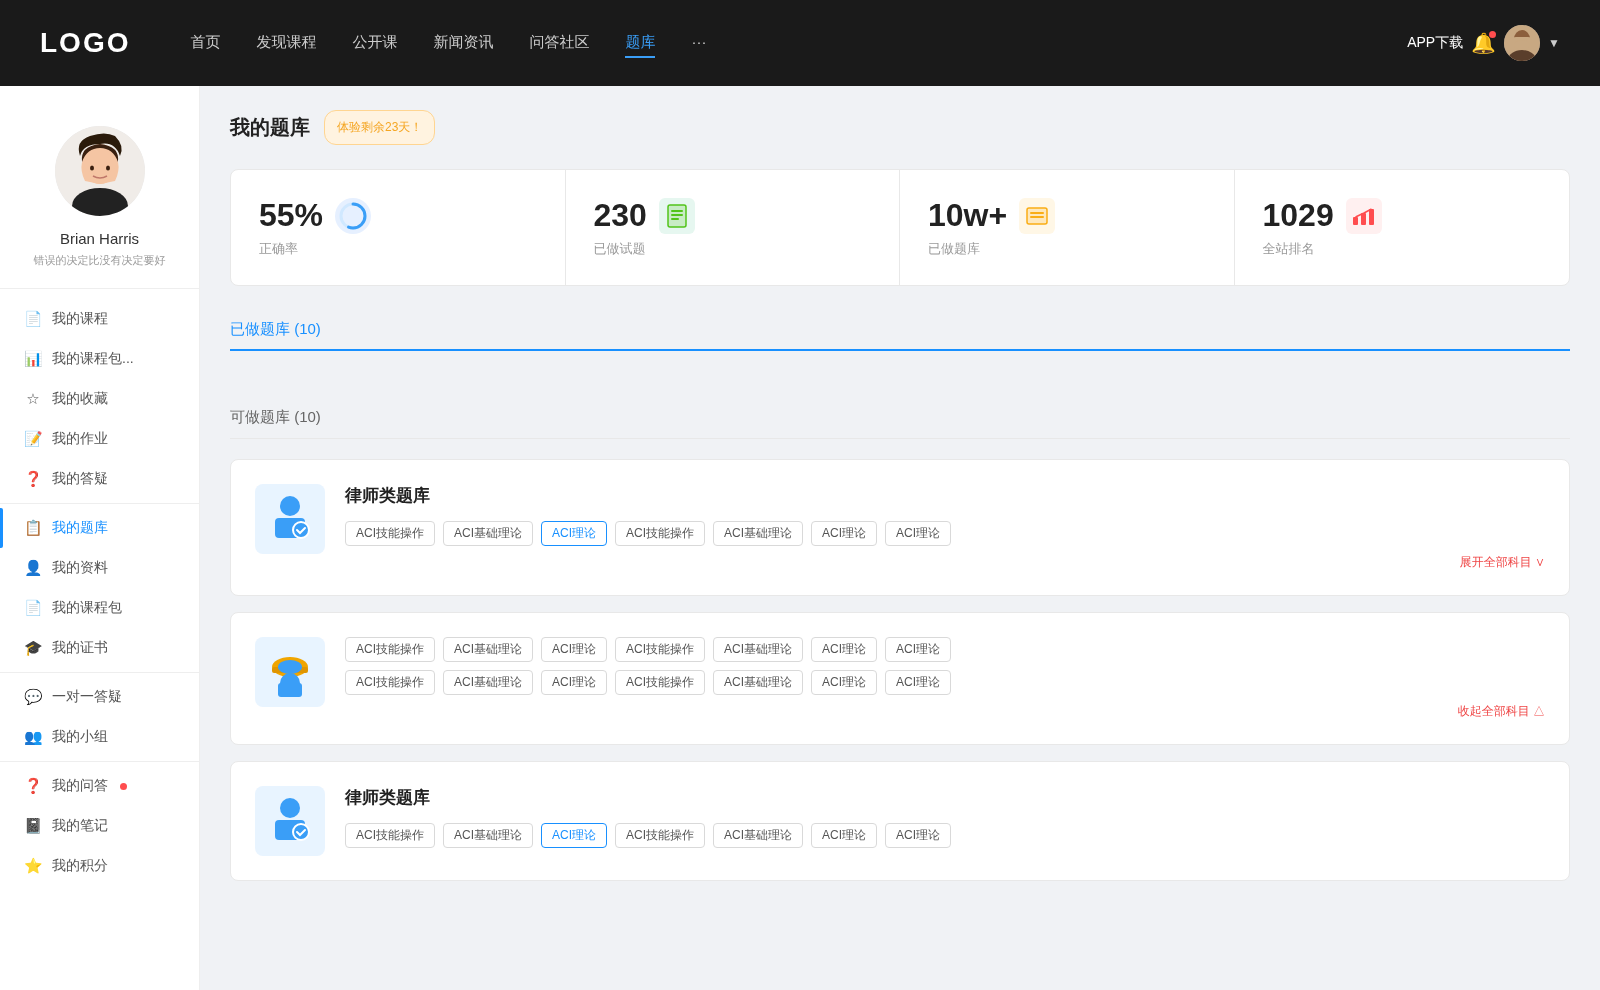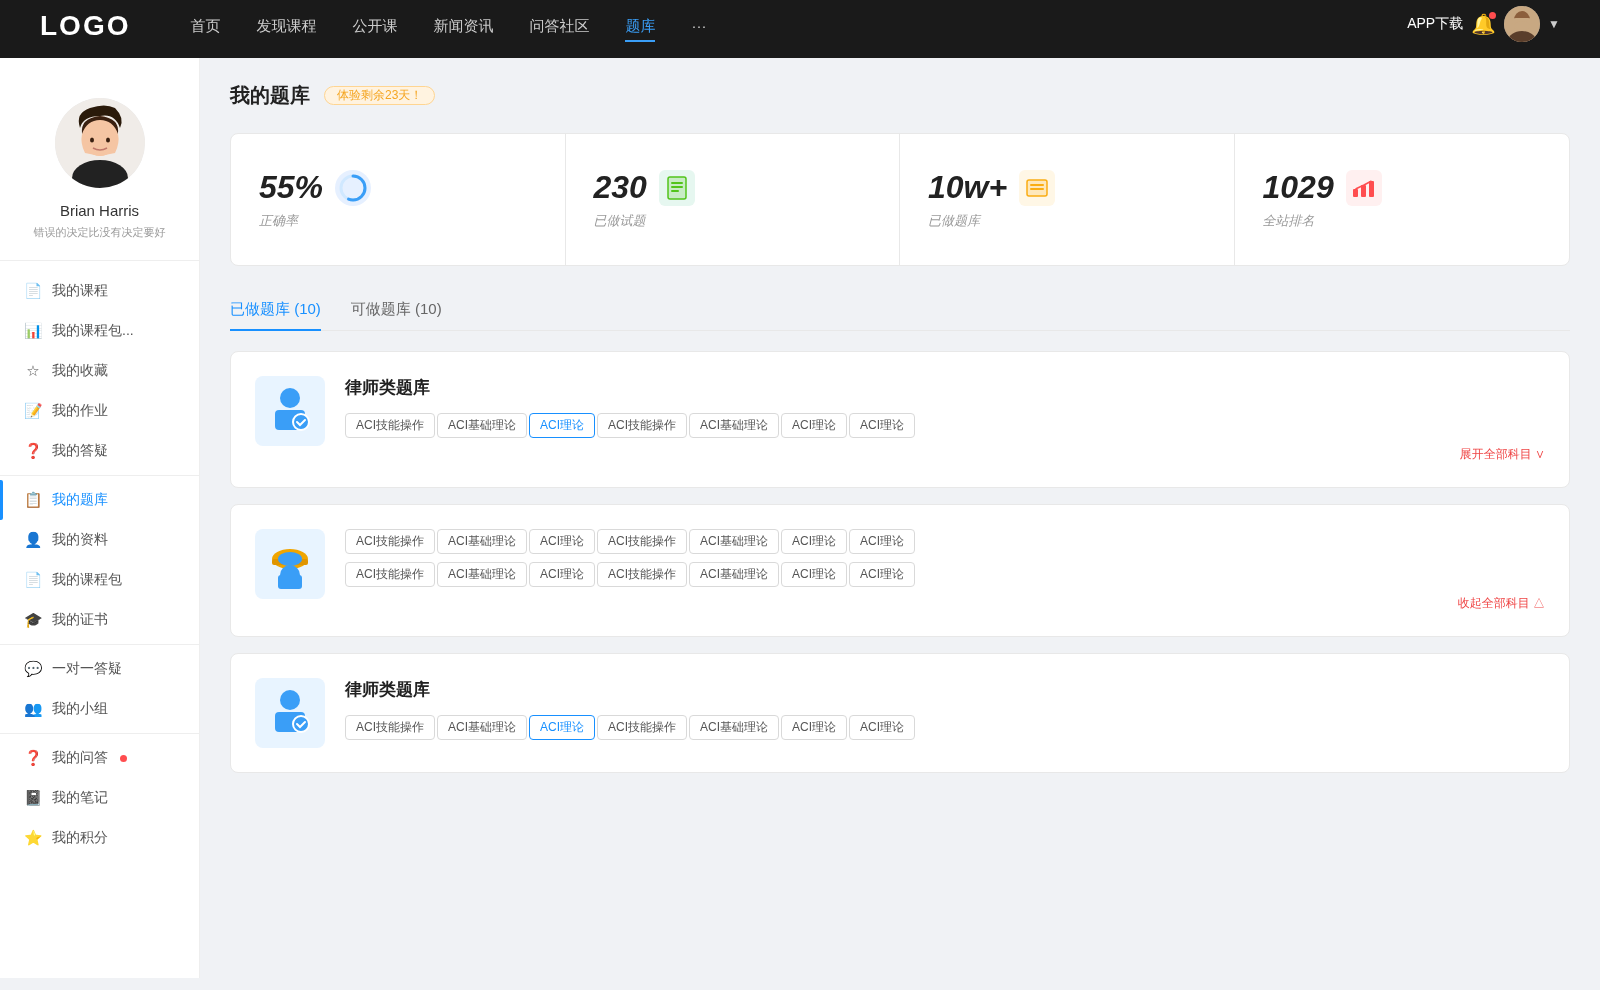--- a/index.html
+++ b/index.html
@@ -1,23 +1,23 @@
 <!DOCTYPE html>
 <html><head>
   <meta charset="utf-8">
   <style>
     * { box-sizing: border-box; margin: 0; padding: 0; }
     body { font-family: -apple-system, BlinkMacSystemFont, 'PingFang SC', 'Microsoft YaHei', sans-serif; background: #f0f2f5; min-height: 990px; }
 
     
     .navbar {
       background: #1a1a1a;
-      height: 58px;
-      display: flex;
-      align-items: flex-end;
+      height: 86px;
+      display: flex;
+      align-items: center;
       padding: 16px 40px;
       position: relative;
     }
     .nav-logo {
       color: white;
       font-size: 28px;
       font-weight: bold;
       letter-spacing: 2px;
       margin-right: 60px;
       min-width: 80px;
@@ -162,40 +162,39 @@
       display: flex;
       align-items: center;
       gap: 14px;
       margin-bottom: 24px;
     }
     .page-title { font-size: 20px; font-weight: 600; color: #222; }
     .trial-badge {
       background: #fff3e0;
       color: #f5a623;
       font-size: 12px;
-      padding: 0 12px;
+      padding: 8px 12px;
       border-radius: 12px;
       border: 1px solid #ffd591;
     }
 
     
     .stats-row {
       display: grid;
       grid-template-columns: repeat(4, 1fr);
       gap: 0;
       background: white;
       border-radius: 8px;
       margin-bottom: 24px;
       border: 1px solid #e8e8e8;
       overflow: hidden;
     }
     .stat-item {
-      padding: 35px 28px;
+      padding: 27px 28px;
       border-right: 1px solid #e8e8e8;
-      font-style: italic;
     }
     .stat-item:last-child { border-right: none; }
     .stat-top {
       display: flex;
       align-items: center;
       gap: 12px;
       margin-bottom: 6px;
     }
     .stat-value {
       font-size: 32px;
@@ -208,23 +207,24 @@
       display: flex;
       align-items: center;
       justify-content: center;
       font-size: 18px;
     }
     .stat-label { font-size: 13px; color: #999; }
 
     
     .tabs-row {
       display: flex;
-      gap: 30px;
+      gap: 48px;
       margin-bottom: 20px;
       border-bottom: 1px solid #e8e8e8;
+      flex-direction: column;
     }
     .tab {
       font-size: 15px;
       color: #666;
       padding: 10px 0;
       cursor: pointer;
       border-bottom: 2px solid transparent;
       margin-bottom: -1px;
     }
     .tab.active {
@@ -247,21 +247,21 @@
       width: 70px; height: 70px;
       background: #e8f4ff;
       border-radius: 8px;
       display: flex;
       align-items: center;
       justify-content: center;
       flex-shrink: 0;
     }
     .bank-body { flex: 1; }
     .bank-title { font-size: 17px; font-weight: 600; color: #222; margin-bottom: 14px; }
-    .tags-row { display: flex; gap: 2px; flex-wrap: wrap; align-items: center; }
+    .tags-row { display: flex; gap: 8px; flex-wrap: wrap; align-items: center; }
     .tag {
       border: 1px solid #d9d9d9;
       border-radius: 4px;
       padding: 3px 10px;
       font-size: 12px;
       color: #555;
       cursor: pointer;
     }
     .tag.active {
       border-color: #1890ff;

